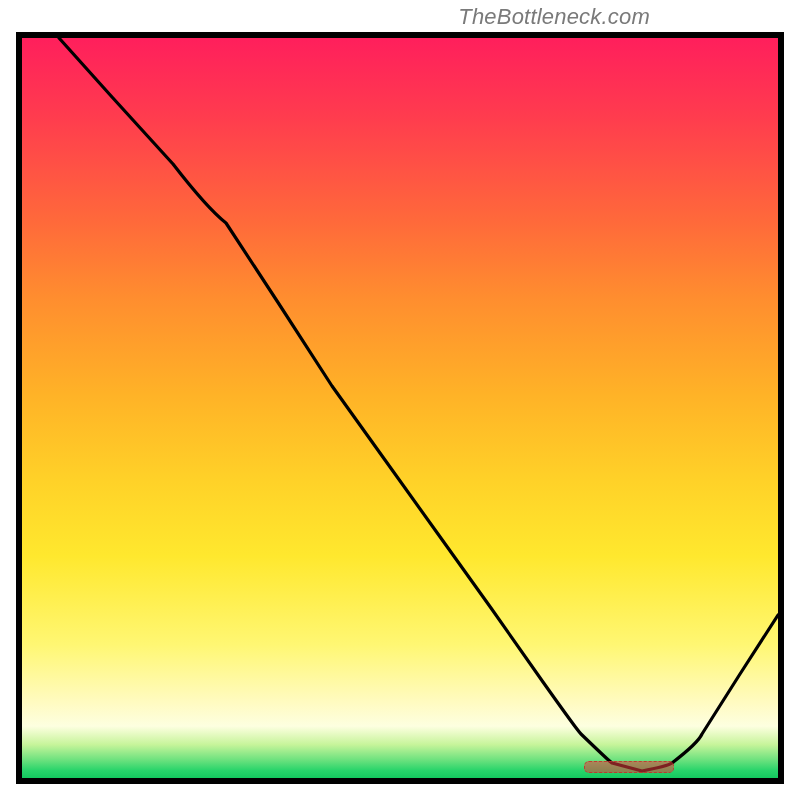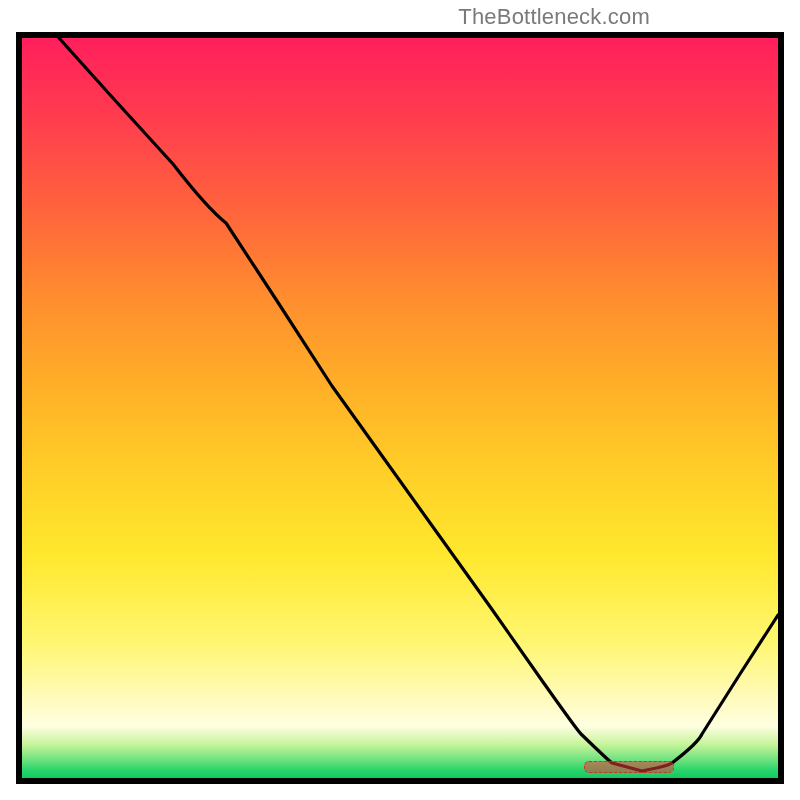--- a/index.html
+++ b/index.html
@@ -8,20 +8,21 @@
     width: 800px;
     height: 800px;
     background: #ffffff;
     font-family: Arial, Helvetica, sans-serif;
     overflow: hidden;
   }
   .stage {
     position: relative;
     width: 660px;
     height: 800px;
+    font-style: italic;
   }
   .watermark {
     position: absolute;
     top: 4px;
     right: 10px;
     font-size: 22px;
     color: #7a7a7a;
     font-weight: 500;
     letter-spacing: 0.2px;
     user-select: none;

